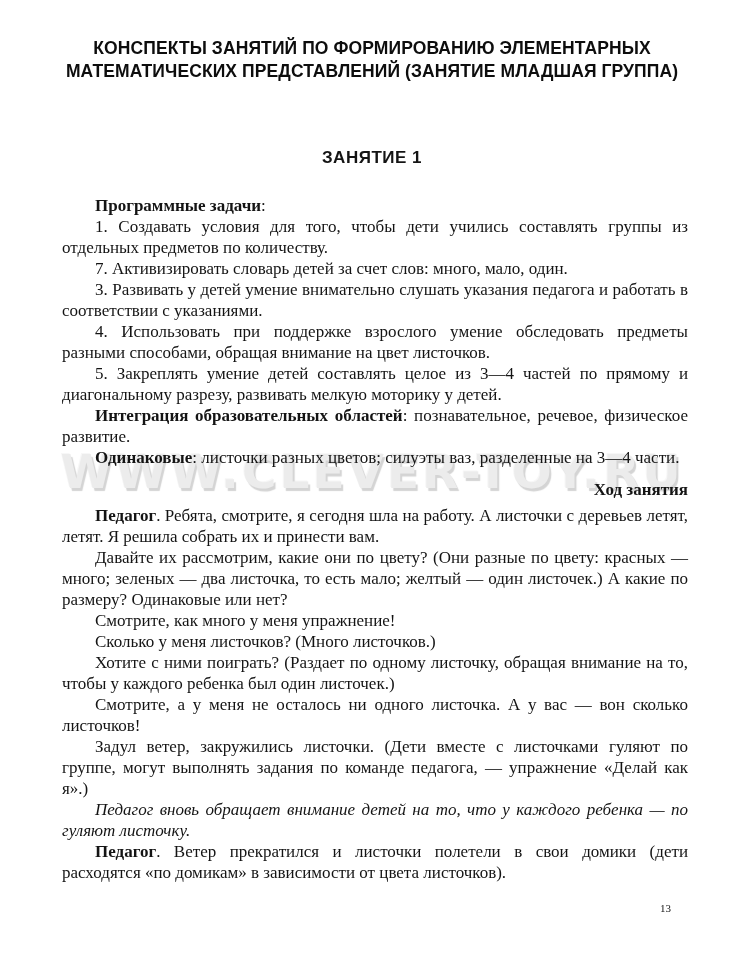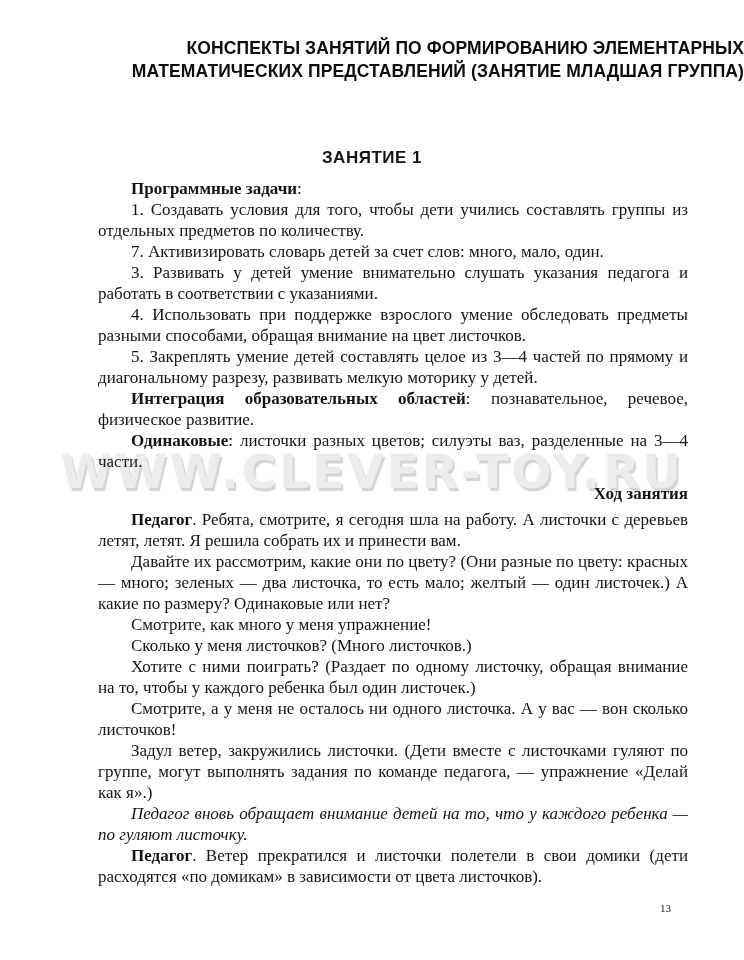--- a/index.html
+++ b/index.html
@@ -35,40 +35,40 @@
     pointer-events: none;
   }
   
   .content-layer {
     position: relative;
     z-index: 1;
   }
   .doc-title {
     margin: 0;
     padding-top: 37px;
-    text-align: right;
+    text-align: center;
     font-family: "Liberation Sans", sans-serif;
     font-weight: bold;
     font-size: 17.5px;
     line-height: 23px;
     letter-spacing: 0.1px;
     color: #0d0d0d;
   }
   .lesson-title {
     margin: 64px 0 0 0;
     text-align: center;
     font-family: Liberation Sans, sans-serif;
     font-weight: bold;
     font-size: 17px;
     line-height: 21px;
     letter-spacing: 0.5px;
   }
   .body-text {
-    margin-top: 10px;
-    padding: 0 56px 0 98px;
+    margin-top: 27px;
+    padding: 0 56px 0 62px;
     font-size: 17px;
     line-height: 21px;
     text-align: justify;
   }
   .para {
     margin: 0;
     text-indent: 33px;
   }
   .para .bold { font-weight: bold; }
   .para.italic { font-style: italic; }

